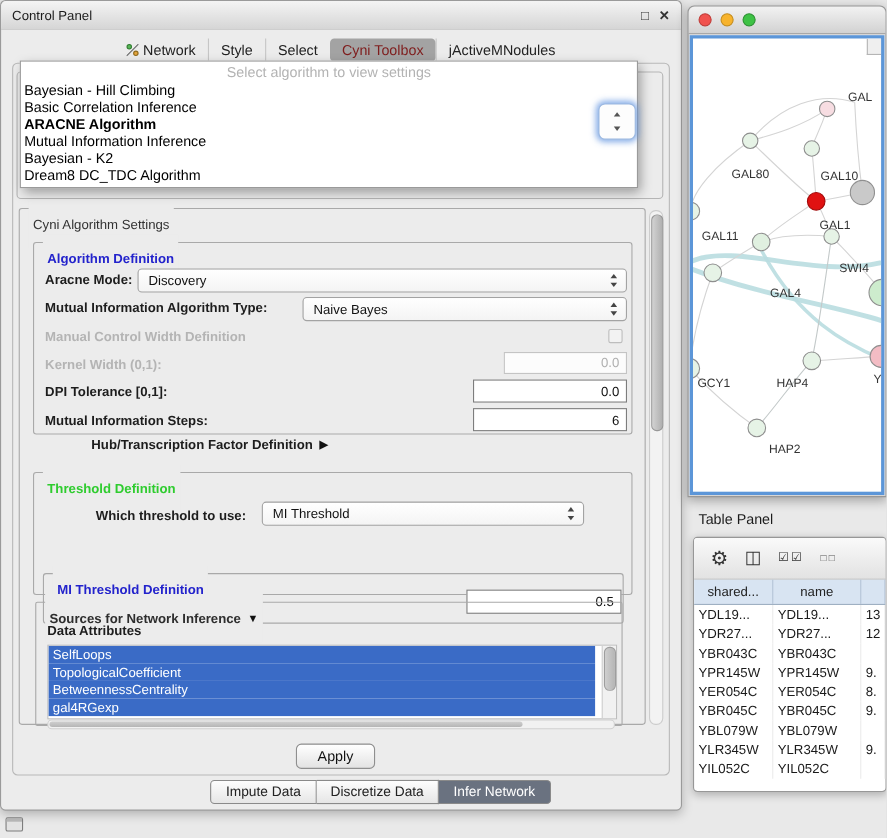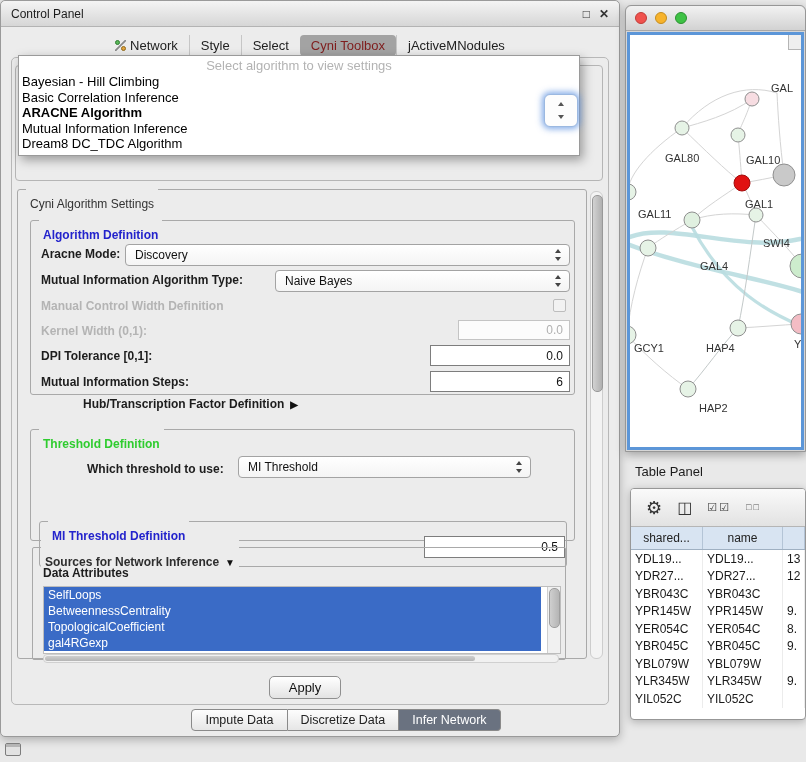--- a/index.html
+++ b/index.html
@@ -210,22 +210,22 @@
 
       <div class="groupbox" style="left:14px;top:357px;width:534px;height:113px;border-radius:2px;">
         <span class="group-label" style="display:flex;gap:6px;align-items:center;">
           <span>Sources for Network Inference</span>
           <span class="tri">▼</span>
         </span>
         <span class="flabel" style="left:10px;top:18px;">Data Attributes</span>
         <div class="attr-list" style="left:10px;top:38px;width:516px;height:66px;">
           <div>
               <div class="attr-item">SelfLoops</div>
+              <div class="attr-item">TopologicalCoefficient</div>
               <div class="attr-item">BetweennessCentrality</div>
-              <div class="attr-item">TopologicalCoefficient</div>
               <div class="attr-item">gal4RGexp</div>
             </div>
           <div class="list-vscroll">
               <div class="thumb"></div>
             </div>
         </div>
         <div class="list-hscroll" style="left:10px;top:106px;width:516px;">
             <div class="thumb"></div>
           </div>
       </div>
@@ -246,20 +246,21 @@
       </div>
   </div>
 
   <div class="dropdown-popup">
     <div class="dd-placeholder">Select algorithm to view settings</div>
     <div>
         <div class="dd-item">Bayesian - Hill Climbing</div>
         <div class="dd-item">Basic Correlation Inference</div>
         <div class="dd-item selected">ARACNE Algorithm</div>
         <div class="dd-item">Mutual Information Inference</div>
+        <div class="dd-item">Bayesian - K2</div>
         <div class="dd-item">Dream8 DC_TDC Algorithm</div>
       </div>
   </div>
   <div class="combo-fragment"></div>
 
   <div class="network-window">
     <div class="nw-titlebar">
       <span class="tl red"></span>
       <span class="tl yellow"></span>
       <span class="tl green"></span>

